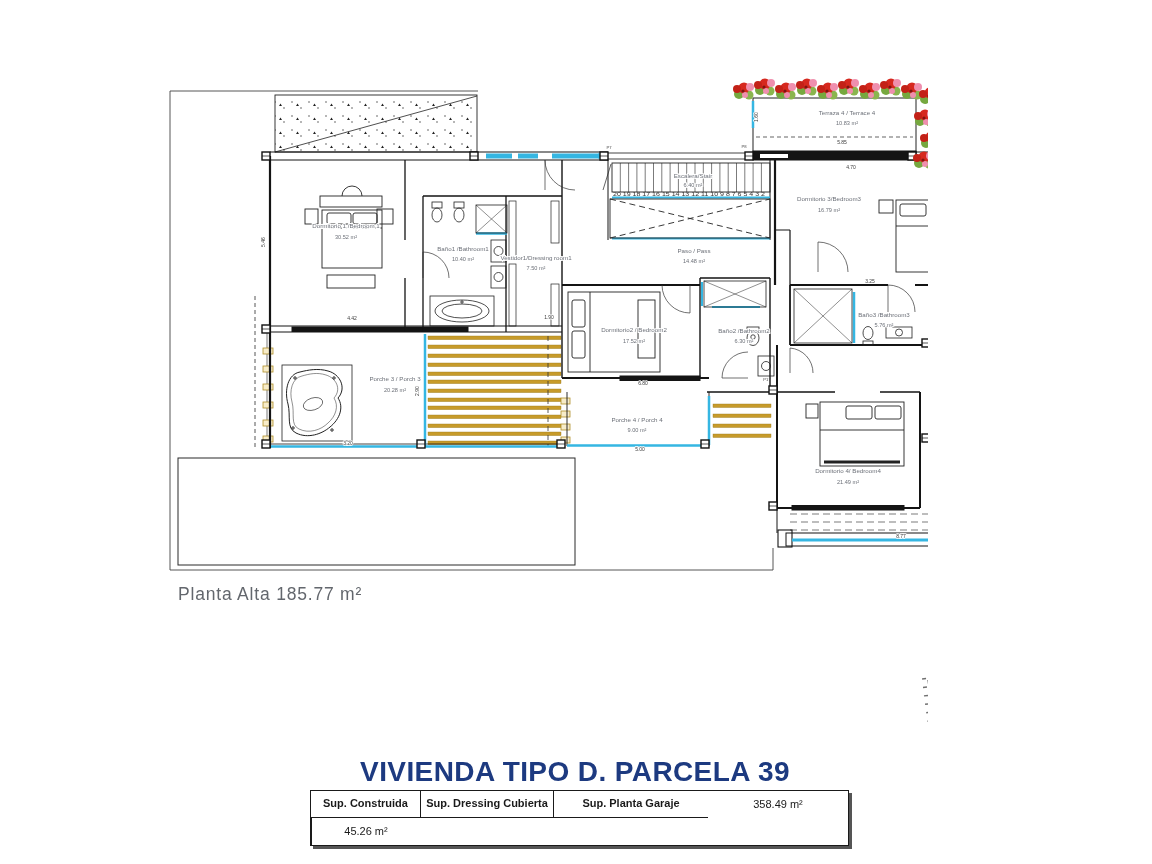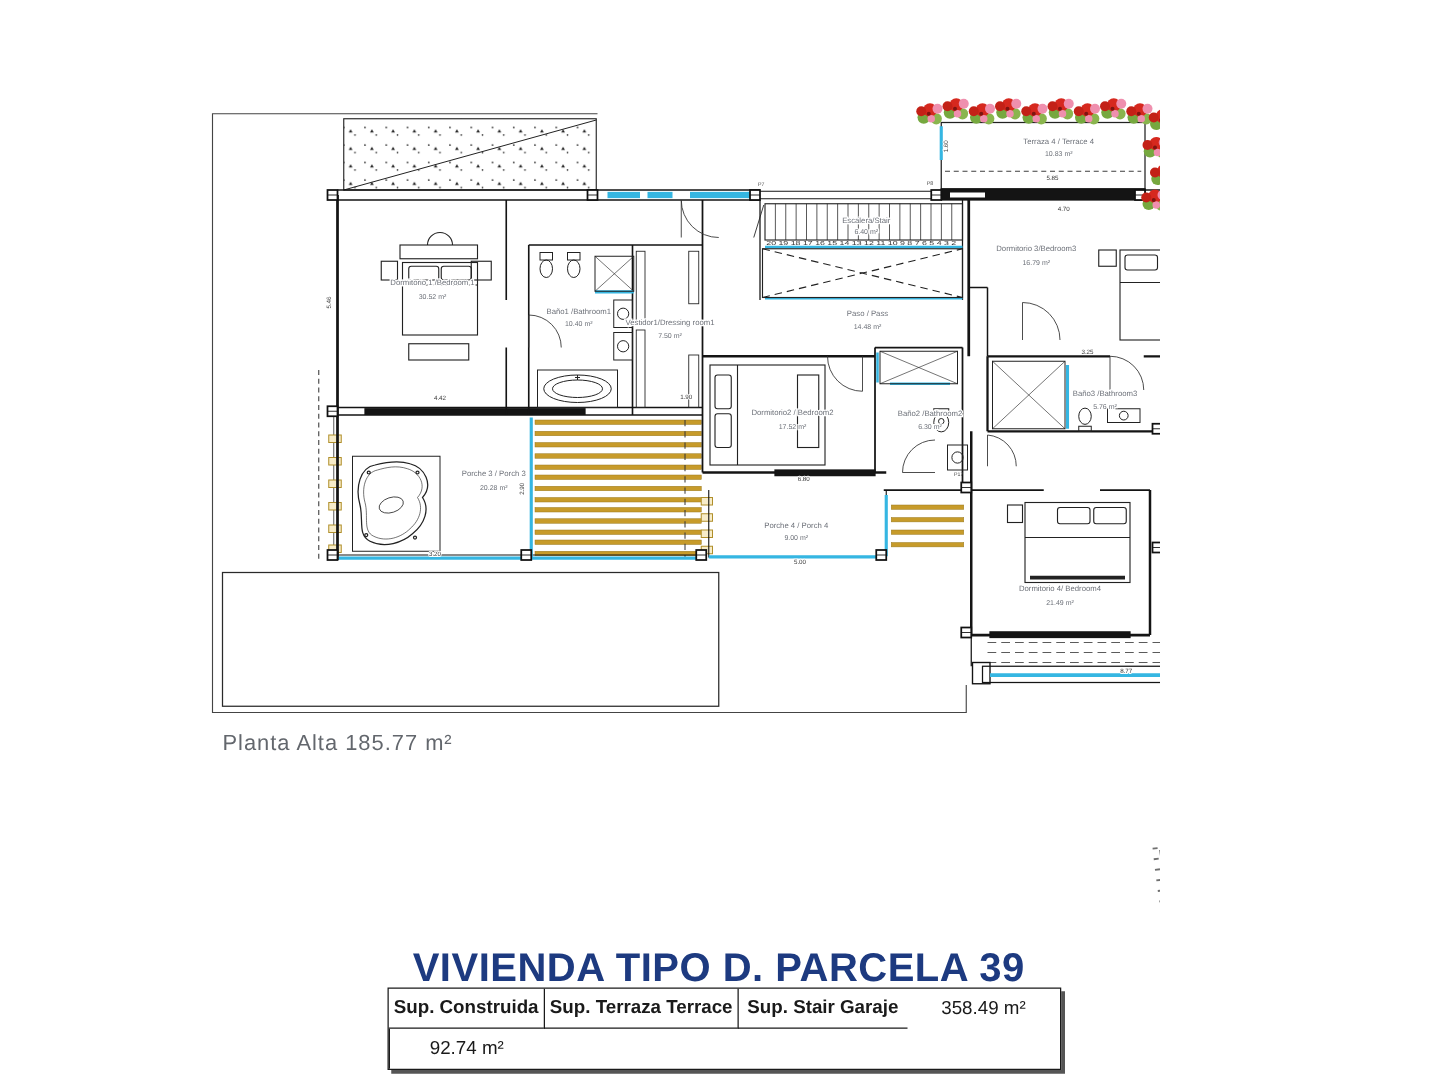--- a/index.html
+++ b/index.html
@@ -6,25 +6,25 @@
   .page{position:relative;width:928px;height:864px;background:#ffffff;overflow:hidden;
         font-family:"Liberation Sans",sans-serif;}
   svg text{font-family:"Liberation Sans",sans-serif;}
   .rlab{font-size:6.2px;fill:#6d7179;text-anchor:middle;paint-order:stroke;stroke:#ffffff;stroke-width:2px;}
   .ralab{font-size:5.6px;fill:#6d7179;text-anchor:middle;paint-order:stroke;stroke:#ffffff;stroke-width:2px;}
   .dim{font-size:5px;fill:#3a3a3a;text-anchor:middle;paint-order:stroke;stroke:#ffffff;stroke-width:1.5px;}
   .plab{font-size:4.2px;fill:#4a4a4a;text-anchor:middle;}
   .stairnums{font-size:4.6px;fill:#333;}
   .floorlabel{font-size:17.5px;fill:#63676d;letter-spacing:0.8px;}
   .title-block{position:absolute;left:300px;top:756px;width:550px;text-align:center;
-               font-size:32px;font-weight:700;color:#1d3a80;letter-spacing:0.4px;}
+               font-size:28px;font-weight:700;color:#1d3a80;letter-spacing:0.4px;}
   .areas-table{position:absolute;left:310px;top:790px;width:537px;
                display:grid;grid-template-columns:109fr 133fr 155fr 140fr;
                border:1.6px solid #1a1a1a;background:#fff;box-shadow:3px 3px 0 0 #555;}
-  .areas-table .cell{padding:4px 4px;text-align:center;font-size:15px;color:#1a1a1a;
+  .areas-table .cell{padding:4px 4px;text-align:center;font-size:11px;color:#1a1a1a;
                border-left:1.3px solid #1a1a1a;white-space:nowrap;}
   .areas-table .cell.first{border-left:none;}
   .areas-table .head{font-weight:700;border-bottom:1.3px solid #1a1a1a;padding-top:6px;}
   .areas-table .val{font-weight:400;padding:7px 4px 8px;}
 </style>
 </head>
 <body>
 
 <div class="page">
 
@@ -445,19 +445,19 @@
              M66,152.5 H77 M66,154.5 H77 M59,184.5 H70 M59,186.5 H70 M98,174.5 H109 M98,176.5 H109
              M122,33.5 H133 M122,35.5 H133 M129,62.5 H140 M129,64.5 H140 M134,85.5 H145 M134,87.5 H145
              M144,120.5 H155 M144,122.5 H155 M154,151.5 H165 M154,153.5 H165"></path>
   </g>
 </svg>
 
 <div class="title-block">VIVIENDA TIPO D. PARCELA 39</div>
 
 <div class="areas-table">
   <div class="cell head first">Sup. Construida</div>
-  <div class="cell head">Sup. Terraza Terrace</div>
-  <div class="cell head">Sup. Stair Garaje</div>
+  <div class="cell head">Sup. Dressing Cubierta</div>
+  <div class="cell head">Sup. Planta Garaje</div>
   <div class="cell val first">358.49 m²</div>
-  <div class="cell val">92.74 m²</div>
+  <div class="cell val">45.26 m²</div>
 </div>
 
 </div>
 
 </body></html>

